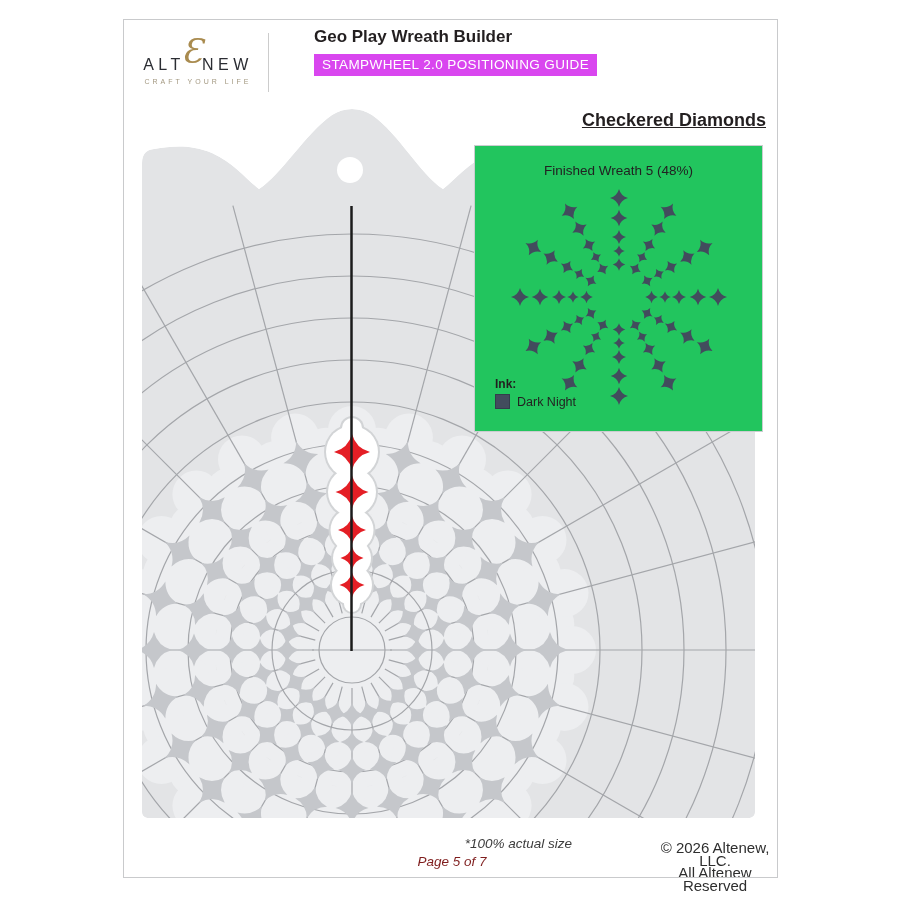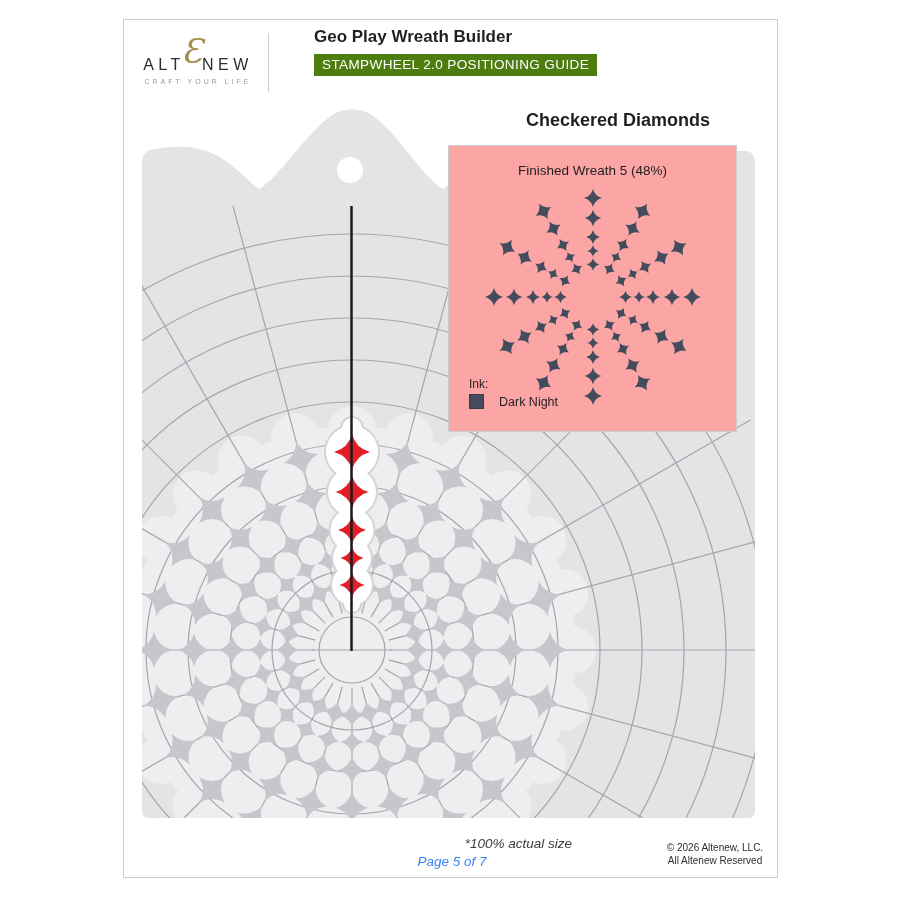--- a/index.html
+++ b/index.html
@@ -11,44 +11,44 @@
   .logo{position:absolute;left:130px;top:34px;width:136px;text-align:center;z-index:3;}
   .logo-row{display:flex;align-items:center;justify-content:center;height:42px;}
   .logo-letters{font-size:16px;letter-spacing:4.5px;font-weight:400;color:#2b2d33;margin-top:20px;}
   .logo-amp{font-family:"DejaVu Serif",serif;font-style:italic;font-weight:400;
        font-size:34px;color:#a98b4f;line-height:20px;margin:0 -1px 8px -3px;}
   .logo-tagline{font-size:7px;letter-spacing:3px;color:#a39880;margin-top:2px;}
   .header-divider{position:absolute;left:268px;top:33px;width:1px;height:59px;background:#cccccc;z-index:3;}
   .title-block{position:absolute;left:281px;top:27px;z-index:3;margin-left:33px;}
   .doc-title{font-size:17px;font-weight:700;margin:0;}
   .doc-subtitle{font-size:15px;margin-top:4px;}
-  .badge{display:inline-block;margin-top:7px;background:#4d7c0f;color:#fff;
+  .badge{display:inline-block;margin-top:7px;background:#d946ef;color:#fff;
        font-size:13.5px;letter-spacing:.4px;padding:3px 8px 4px 8px;}
   
-  .section-title{position:absolute;left:470px;top:110px;width:296px;text-align:center;
-       font-size:18px;font-weight:700;z-index:3;}
+  .section-title{position:absolute;left:470px;top:110px;width:296px;text-align:right;
+       font-size:18px;font-weight:700;z-index:3;text-decoration:underline;}
   
-  .inset{position:absolute;left:448px;top:145px;width:289px;height:287px;background:#fca5a5;
+  .inset{position:absolute;left:474px;top:145px;width:289px;height:287px;background:#22c55e;
        border:1px solid #cbcdd0;box-sizing:border-box;z-index:2;}
   .inset-title{position:absolute;top:17px;left:0;width:100%;text-align:center;font-size:13.5px;color:#222;}
   .inset svg{position:absolute;left:0;top:40px;}
   .ink-block{position:absolute;left:20px;bottom:22px;z-index:2;}
-  .ink-label{font-size:12px;font-weight:400;margin-top:21px;}
+  .ink-label{font-size:12px;font-weight:700;margin-top:21px;}
   .ink-row{display:flex;align-items:center;margin-top:3px;}
   .ink-swatch{width:13px;height:13px;background:#424c5d;border:1px solid #333d4c;margin-right:7px;}
-  .ink-name{font-size:12.5px;margin-left:8px;}
+  .ink-name{font-size:12.5px;}
   
   #wheel{position:absolute;left:0;top:0;z-index:1;}
   
   .footer-note{position:absolute;left:332px;top:836px;width:240px;text-align:right;
        font-style:italic;font-size:13.5px;color:#3c3c3c;z-index:3;}
   .footer-page{position:absolute;left:332px;top:854px;width:240px;text-align:center;
-       font-style:italic;font-size:13.5px;color:#3b82f6;z-index:3;}
+       font-style:italic;font-size:13.5px;color:#7f1d1d;z-index:3;}
   .footer-copy{position:absolute;left:645px;top:842px;width:140px;text-align:center;
-       font-size:10px;line-height:12.5px;color:#2e2e2e;z-index:3;}
+       font-size:15px;line-height:12.5px;color:#2e2e2e;z-index:3;}
 </style>
 </head>
 <body>
 
 <div class="page-border"></div>
 
 <div class="logo">
   <div class="logo-row">
     <span class="logo-letters">ALT</span>
       <span class="logo-amp">Ɛ</span>

